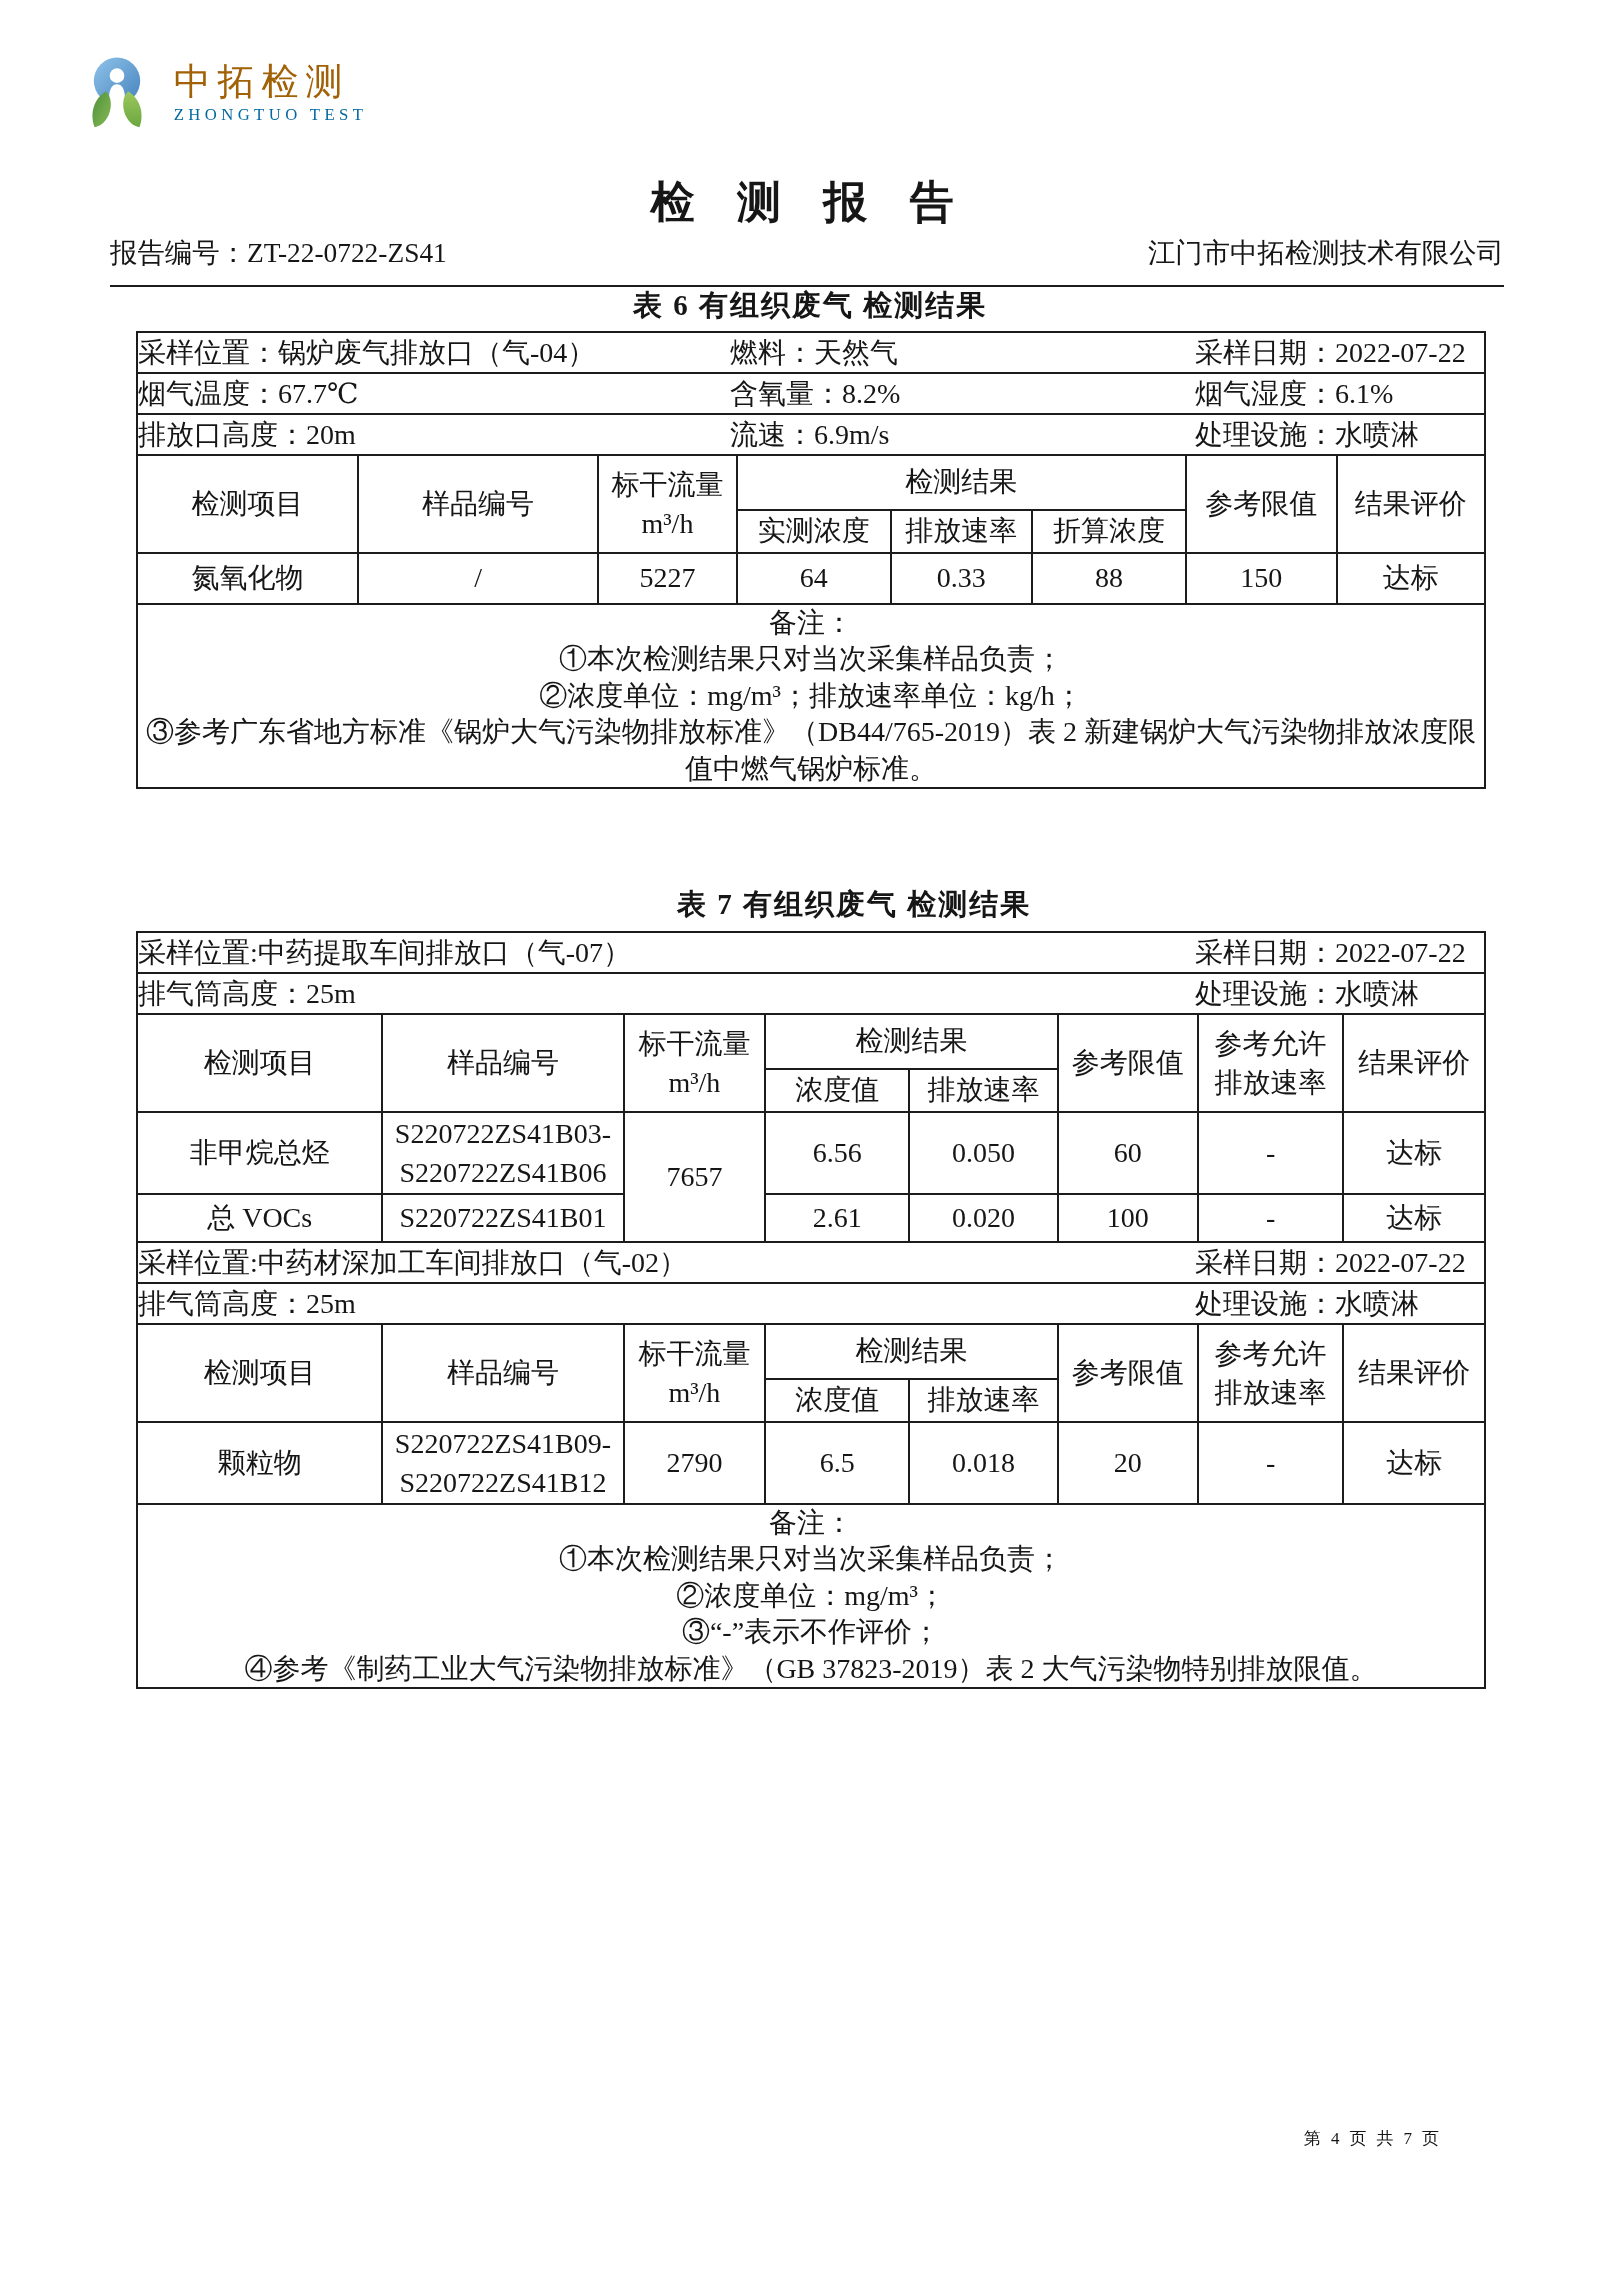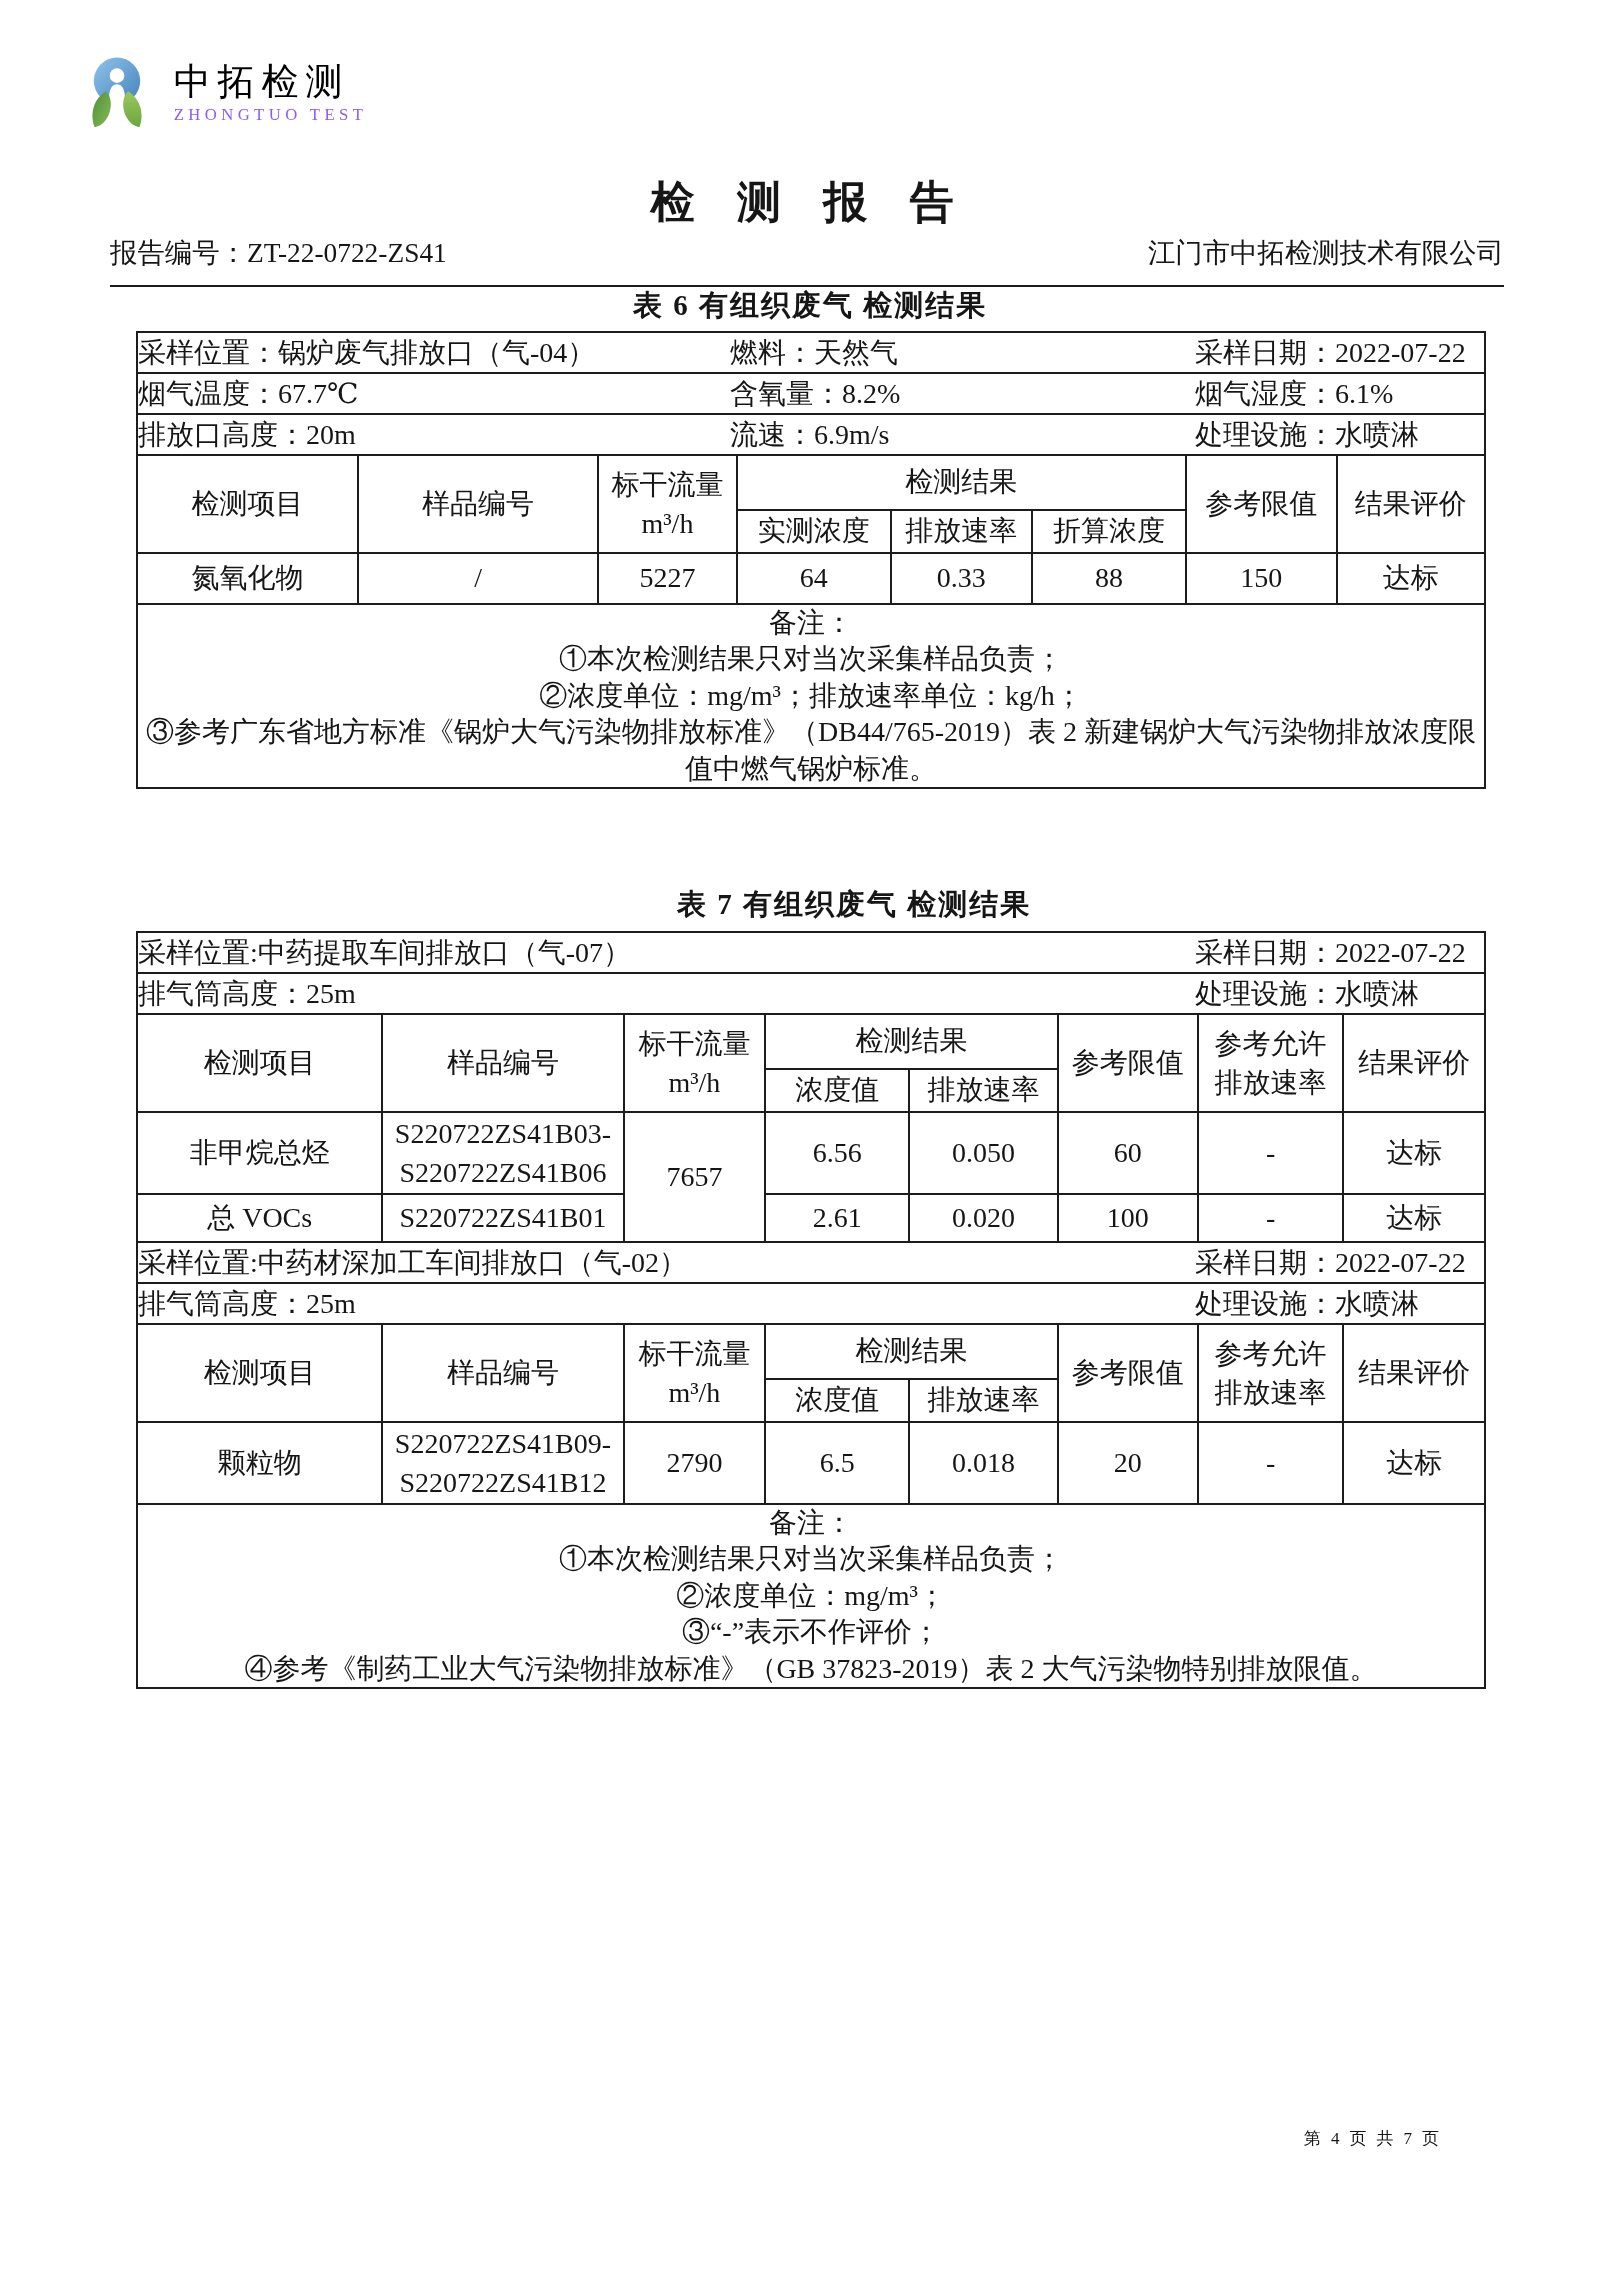--- a/index.html
+++ b/index.html
@@ -7,22 +7,22 @@
     position:relative;
     width:1620px; height:2292px;
     background:#ffffff;
     color:#161616;
     font-family:"Liberation Serif","DejaVu Serif",serif;
     overflow:hidden;
   }
   
   .logo { position:absolute; top:49px; left:74px; display:flex; align-items:center; gap:13.7px; }
   .logo-mark { width:86px; height:86px; }
-  .logo-text .cn { font-size:37px; color:#000000; letter-spacing:6.9px; line-height:43px; }
-  .logo-text .en { font-size:16.7px; color:#8b5cf6; letter-spacing:4.4px; margin-top:2px; }
+  .logo-text .cn { font-size:37px; color:#a16207; letter-spacing:6.9px; line-height:43px; }
+  .logo-text .en { font-size:16.7px; color:#0369a1; letter-spacing:4.4px; margin-top:2px; }
   .main-title {
     position:absolute; top:173px; left:0; width:100%;
     text-align:center; font-size:44px; font-weight:bold; letter-spacing:15.7px;
   }
   .report-line {
     position:absolute; top:235px; left:110px; right:116px;
     display:flex; justify-content:space-between; align-items:flex-end;
     font-size:27.4px; padding-bottom:14px;
     border-bottom:2.9px solid #1c1c1c;
   }

